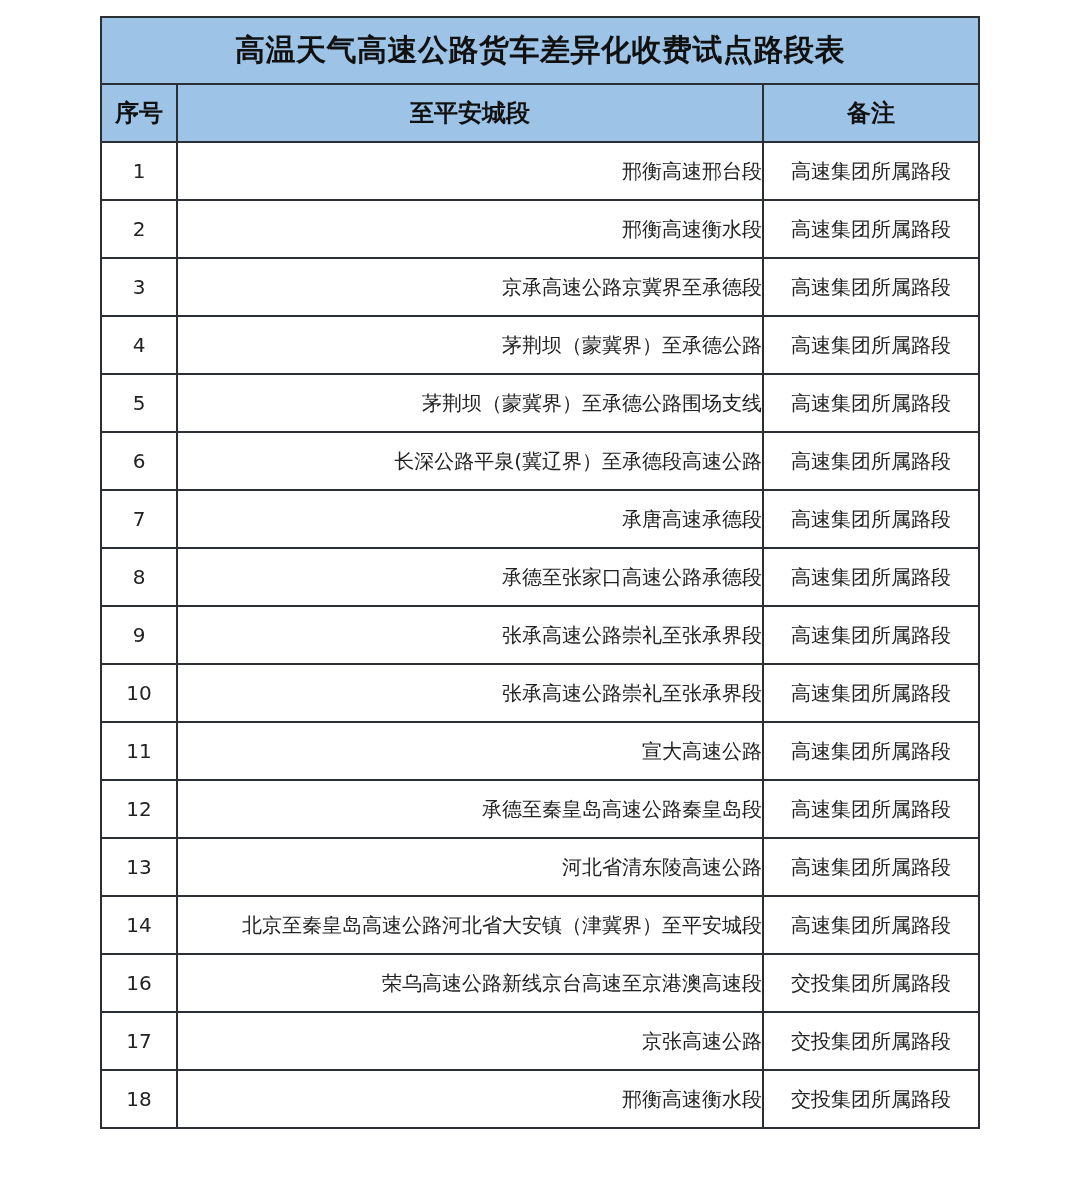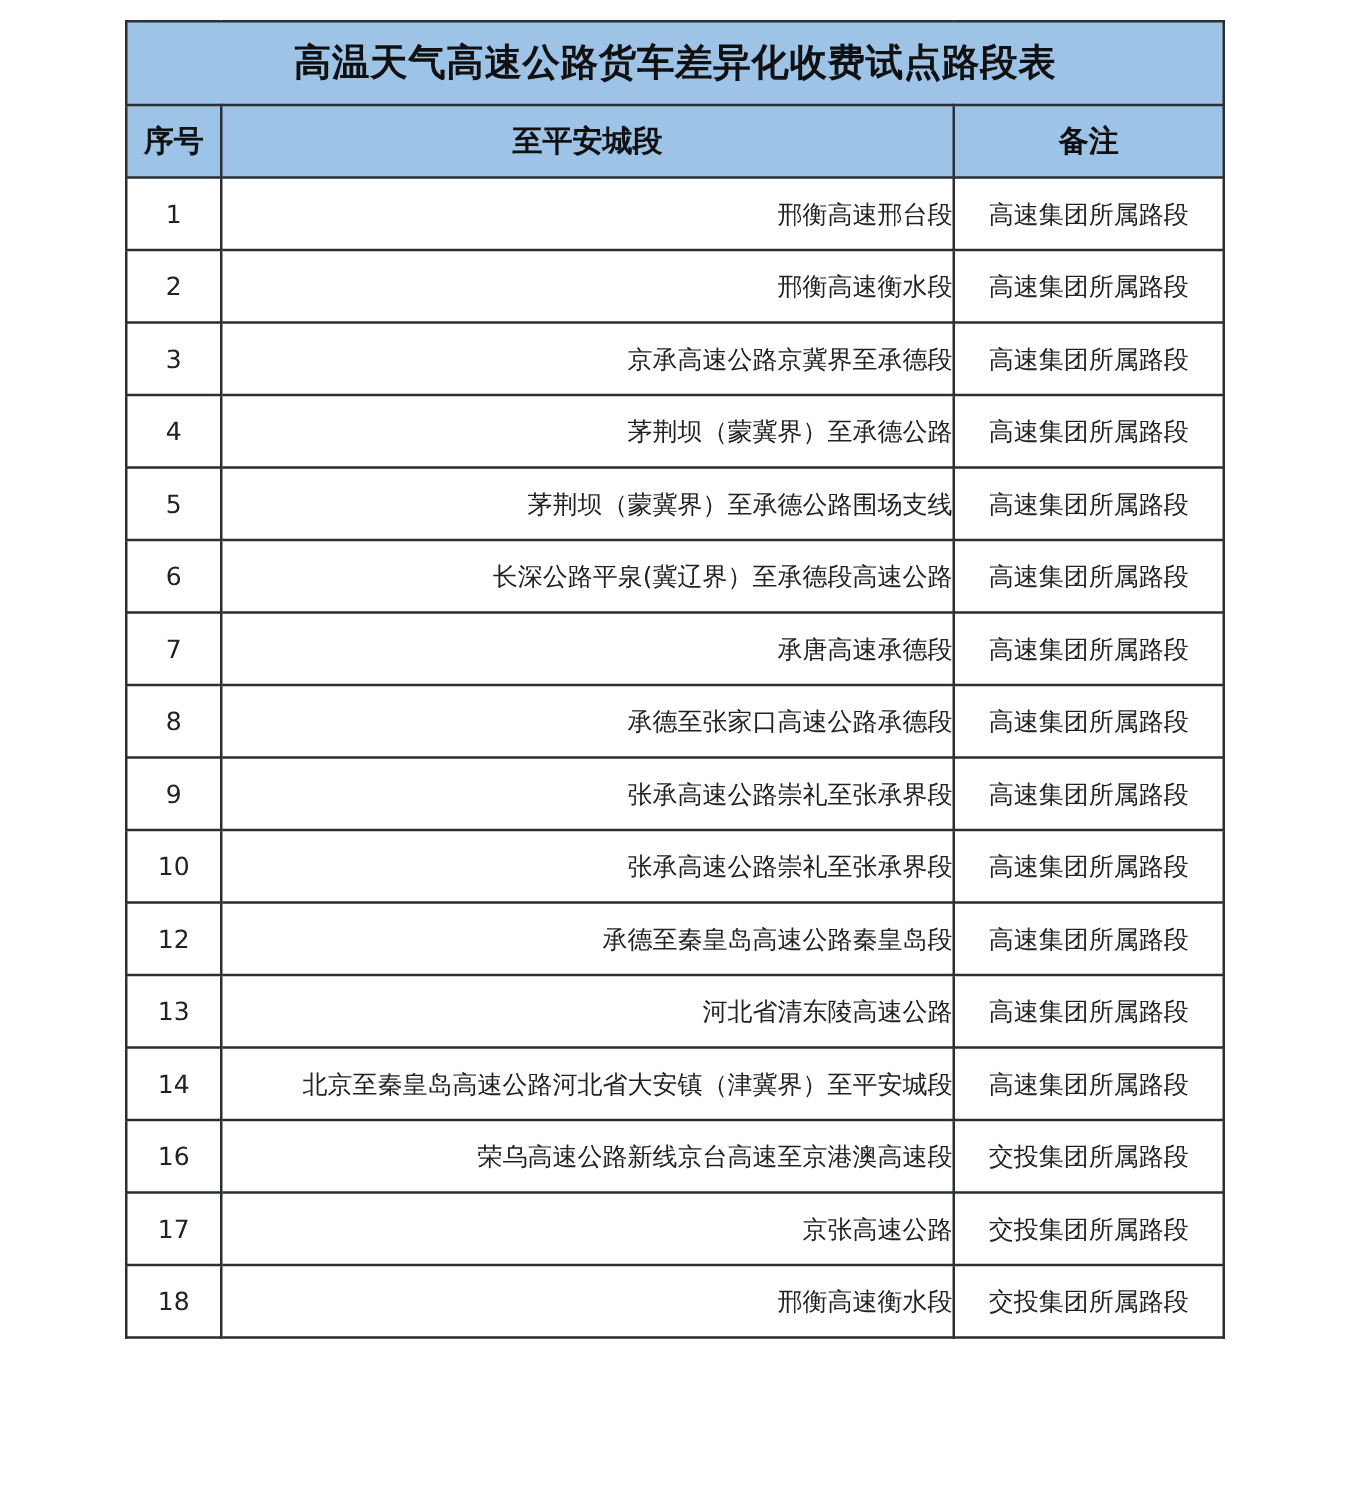--- a/index.html
+++ b/index.html
@@ -136,20 +136,25 @@
       <td class="cell-no">9</td>
       <td class="cell-name">张承高速公路崇礼至张承界段</td>
       <td class="cell-note">高速集团所属路段</td>
     </tr>
     <tr class="row">
       <td class="cell-no">10</td>
       <td class="cell-name">张承高速公路崇礼至张承界段</td>
       <td class="cell-note">高速集团所属路段</td>
     </tr>
     <tr class="row">
+      <td class="cell-no">11</td>
+      <td class="cell-name">宣大高速公路</td>
+      <td class="cell-note">高速集团所属路段</td>
+    </tr>
+    <tr class="row">
       <td class="cell-no">12</td>
       <td class="cell-name">承德至秦皇岛高速公路秦皇岛段</td>
       <td class="cell-note">高速集团所属路段</td>
     </tr>
     <tr class="row">
       <td class="cell-no">13</td>
       <td class="cell-name">河北省清东陵高速公路</td>
       <td class="cell-note">高速集团所属路段</td>
     </tr>
     <tr class="row">

